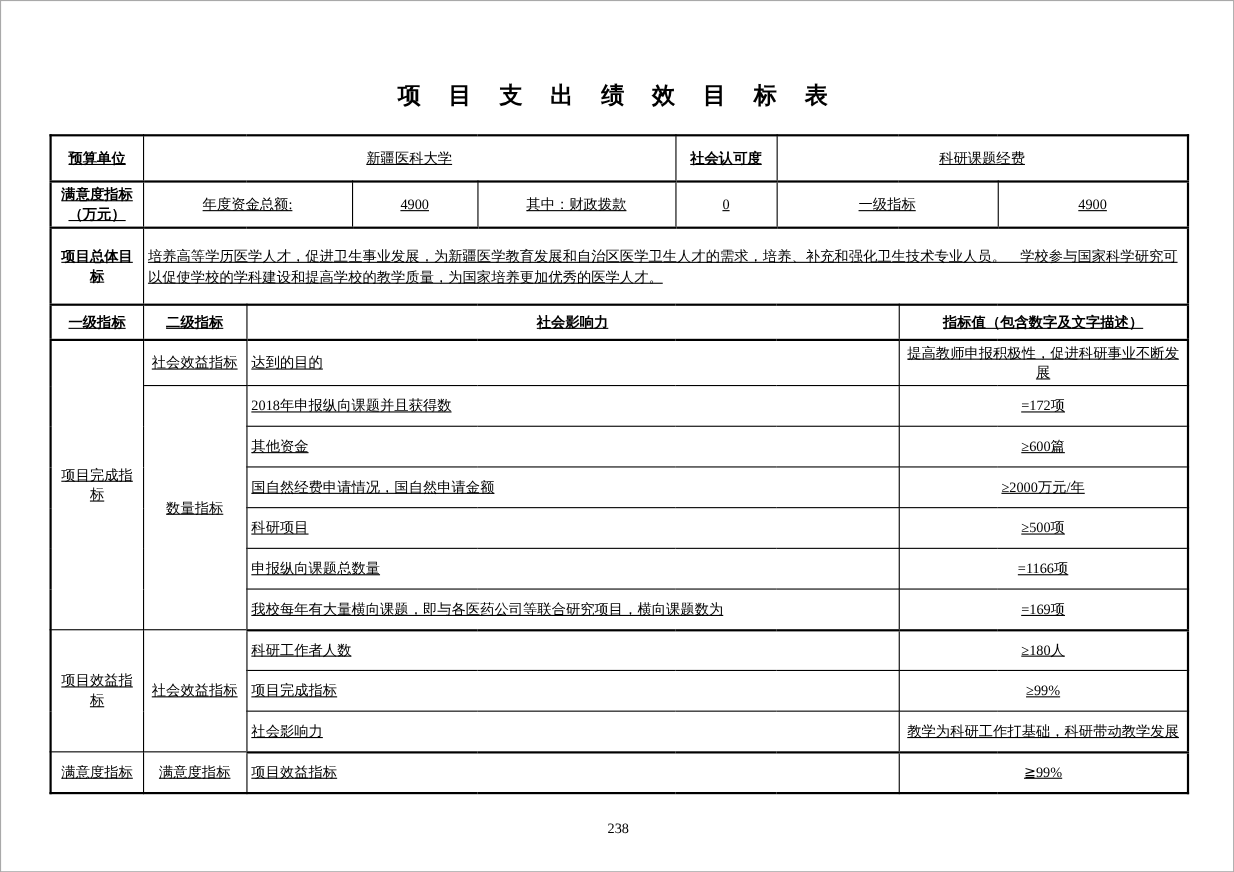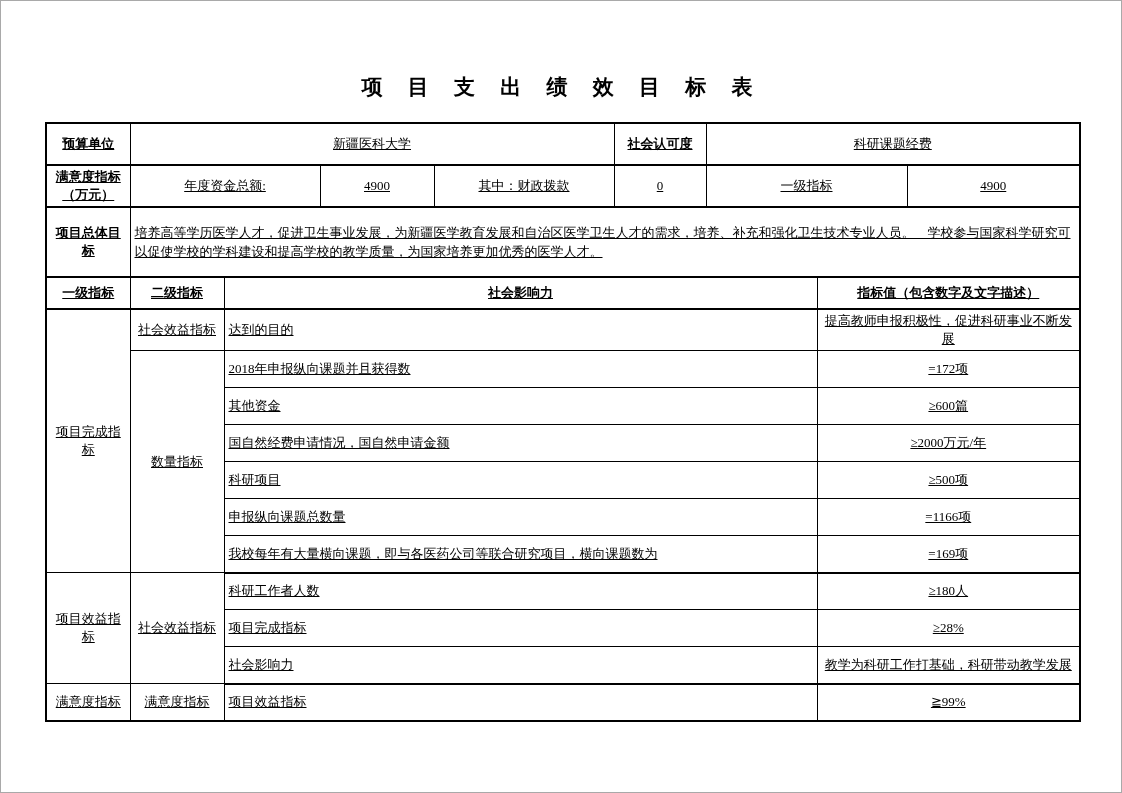--- a/index.html
+++ b/index.html
@@ -145,29 +145,30 @@
     </tr>
 
     <tr class="h37">
       <td rowspan="3" class="c">项目效益指标</td>
       <td rowspan="3" class="c">社会效益指标</td>
       <td colspan="5" class="l">科研工作者人数</td>
       <td colspan="2" class="c">≥180人</td>
     </tr>
     <tr class="h37">
       <td colspan="5" class="l">项目完成指标</td>
-      <td colspan="2" class="c">≥28%</td>
+      <td colspan="2" class="c">≥99%</td>
     </tr>
     <tr class="h37 thick">
       <td colspan="5" class="l">社会影响力</td>
       <td colspan="2" class="c">教学为科研工作打基础，科研带动教学发展</td>
     </tr>
 
     <tr class="h37">
       <td class="c">满意度指标</td>
       <td class="c">满意度指标</td>
       <td colspan="5" class="l">项目效益指标</td>
       <td colspan="2" class="c">≧99%</td>
     </tr>
   </tbody>
     </table>
 
+  <div class="page-number">238</div>
 </div>
 
 </body></html>

